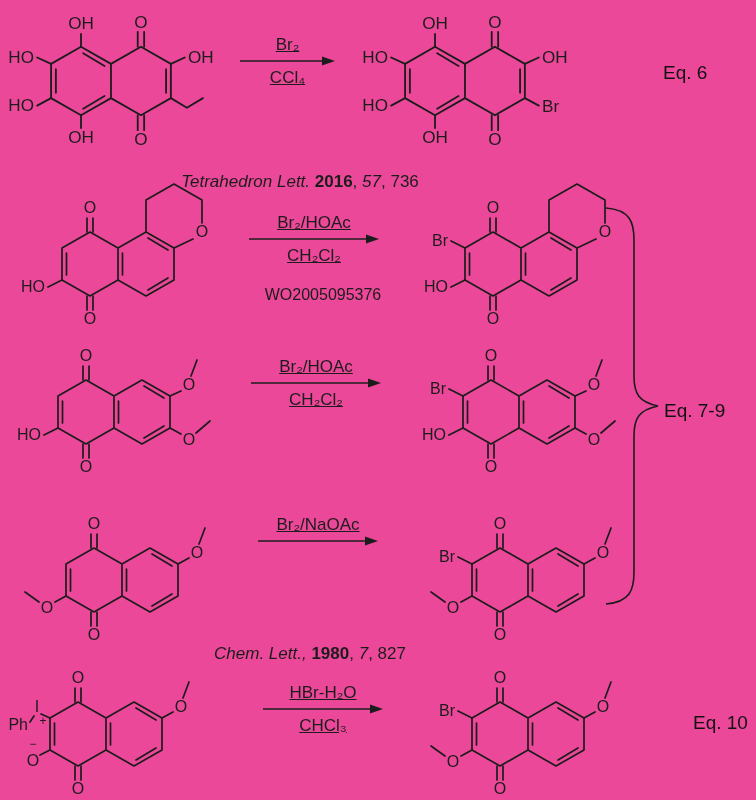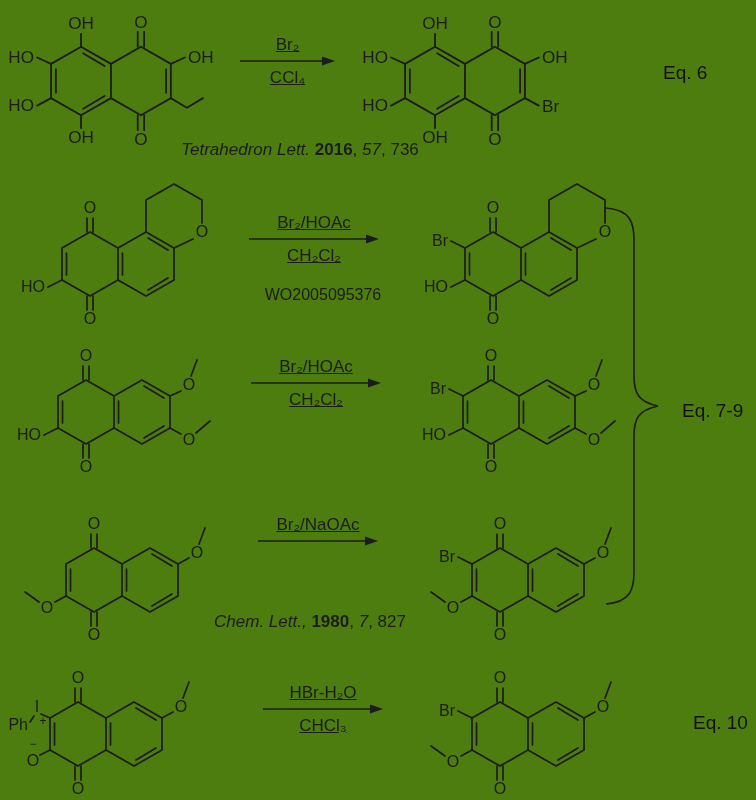--- a/index.html
+++ b/index.html
@@ -1,28 +1,28 @@
 <!DOCTYPE html>
 <html><head>
 <meta charset="utf-8">
 <style>
   html,body { margin:0; padding:0; background:#ffffff; }
   #canvas {
-    position:relative; width:756px; height:800px; background:#4d7c0f;
+    position:relative; width:756px; height:800px; background:#ec4899;
     font-family:"Liberation Sans", sans-serif; color:#1c1c1c; overflow:hidden;
   }
   .mol { position:absolute; }
   .mol path { stroke:#1c1c1c; stroke-width:1.7; fill:none; stroke-linecap:round; stroke-linejoin:round; }
   .mol text { fill:#1c1c1c; font-family:"Liberation Sans", sans-serif; font-size:16px; }
   .mol text.sm { font-size:12px; }
   .arrowblk { position:absolute; display:flex; flex-direction:column; align-items:center; font-size:17px;text-decoration:underline; }
   .arrowblk .lbl { height:21px; line-height:21px; white-space:nowrap; }
   .arrow-svg line { stroke:#1c1c1c; stroke-width:1.7; }
   .arrow-svg polygon { fill:#1c1c1c; stroke:none; }
-  .cite { position:absolute; text-align:center; font-size:17px; white-space:nowrap; }
+  .cite { position:absolute; text-align:center; font-size:17px; white-space:nowrap;margin-top:32px; }
   .cite .pt-italic { font-style:italic; }
   .cite .pt-bold { font-weight:700; }
   .eq { position:absolute; font-weight:400; font-size:19px; color:#111111; white-space:nowrap; }
   .note { position:absolute; text-align:center; font-size:16px; white-space:nowrap; }
   .bracket { position:absolute; }
   .bracket path { stroke:#1c1c1c; stroke-width:1.6; fill:none; }
 </style>
 </head>
 <body>
 
@@ -100,21 +100,21 @@
     <text x="78" y="45" text-anchor="middle">O</text>
     <text x="78" y="156" text-anchor="middle">O</text>
     <text x="33" y="124" text-anchor="end">HO</text>
     <text x="190" y="69" text-anchor="middle">O</text>
     <text x="33" y="78" text-anchor="end">Br</text>
   </svg>
 
   <svg class="bracket" style="left:598px;top:200px" width="70" height="412" viewBox="0 0 70 412">
     <path d="M8,8 C32,10 36,22 36,40 L36,176 C36,194 41,202 60,206 C41,210 36,218 36,236 L36,372 C36,390 32,402 8,404"></path>
   </svg>
-  <div class="eq" style="left:682px;top:400px">Eq. 7-9</div>
+  <div class="eq" style="left:664px;top:400px">Eq. 7-9</div>
 
   <svg class="mol" style="left:14px;top:330px" width="215" height="160" viewBox="0 0 215 160">
     <path d="M72,50 L100,66 L100,98 L72,114 L44,98 L44,66 Z M100,66 L128,50 L156,66 L156,98 L128,114 L100,98"></path>
     <path d="M48.5,71 L48.5,93 M104.5,71 L104.5,93 M130,56 L150,68 M150,96 L130,108"></path>
     <path d="M69,50 L69,36 M75,50 L75,36 M69,114 L69,128 M75,114 L75,128"></path>
     <path d="M44,98 L30,105 M156,66 L167,61 M177,46 L183,30 M156,98 L167,104 M182,103 L196,91"></path>
     <text x="72" y="31" text-anchor="middle">O</text>
     <text x="72" y="142" text-anchor="middle">O</text>
     <text x="27" y="110" text-anchor="end">HO</text>
     <text x="175" y="60" text-anchor="middle">O</text>

